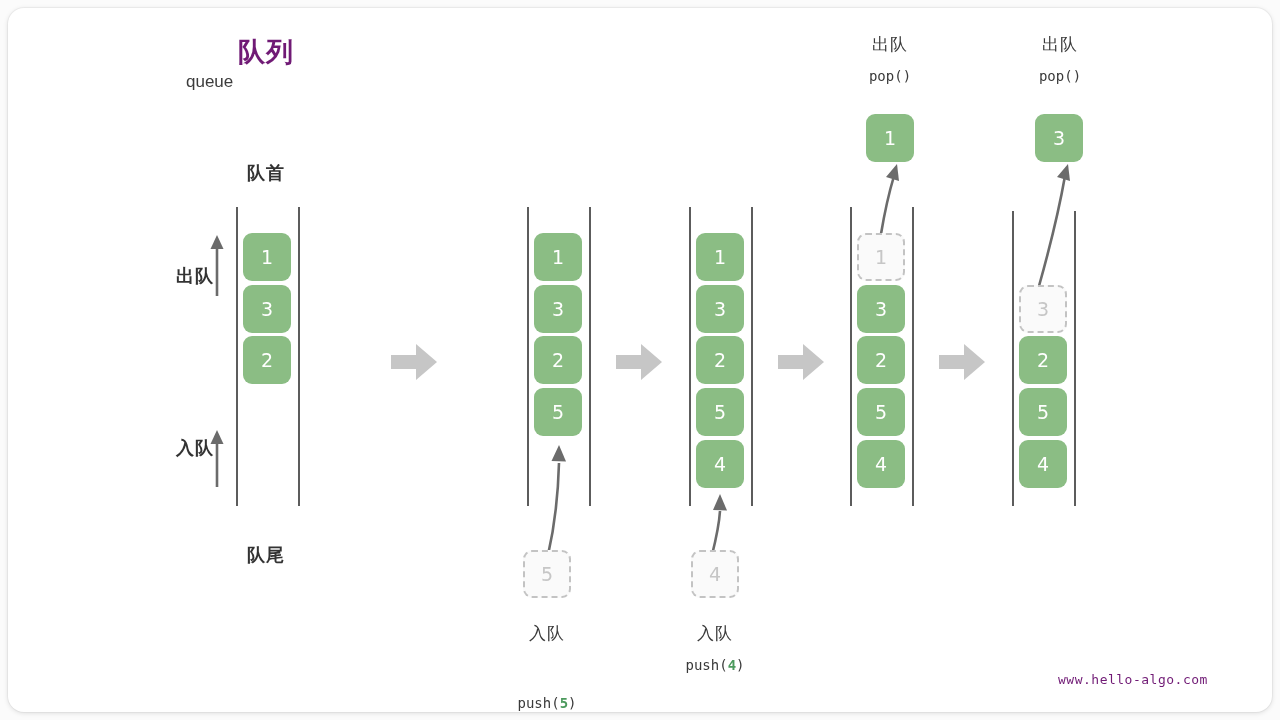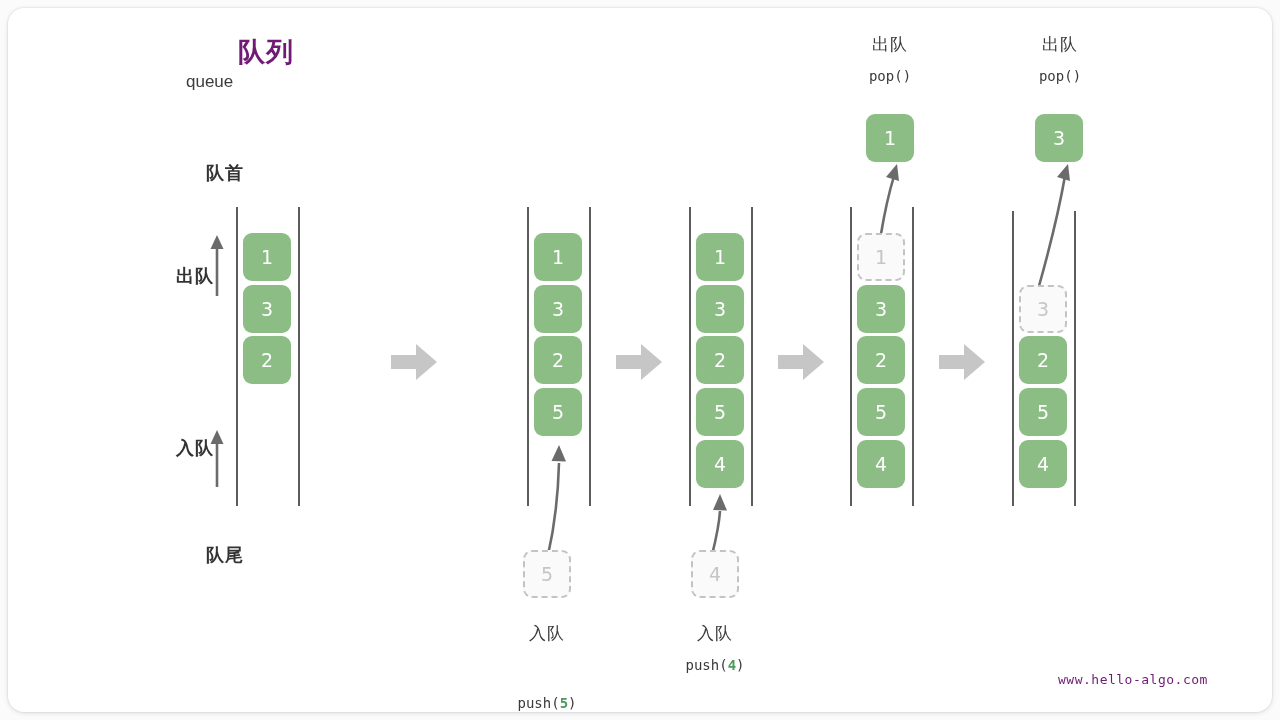--- a/index.html
+++ b/index.html
@@ -43,21 +43,21 @@
   }
   .title-en {
     font-family: Liberation Sans, sans-serif;
     font-size: 17px;
     color: #3c3c3c;
   }
   .lbl-bold {
     font-size: 18px;
     font-weight: bold;
     color: #333333;
-    text-align: left;
+    text-align: center;
     letter-spacing: 1px;
   }
   .op-cn {
     font-size: 17px;
     color: #3a3a3a;
     text-align: center;
     letter-spacing: 1px;
   }
   .op-code {
     font-family: "DejaVu Sans Mono", "Liberation Mono", monospace;

